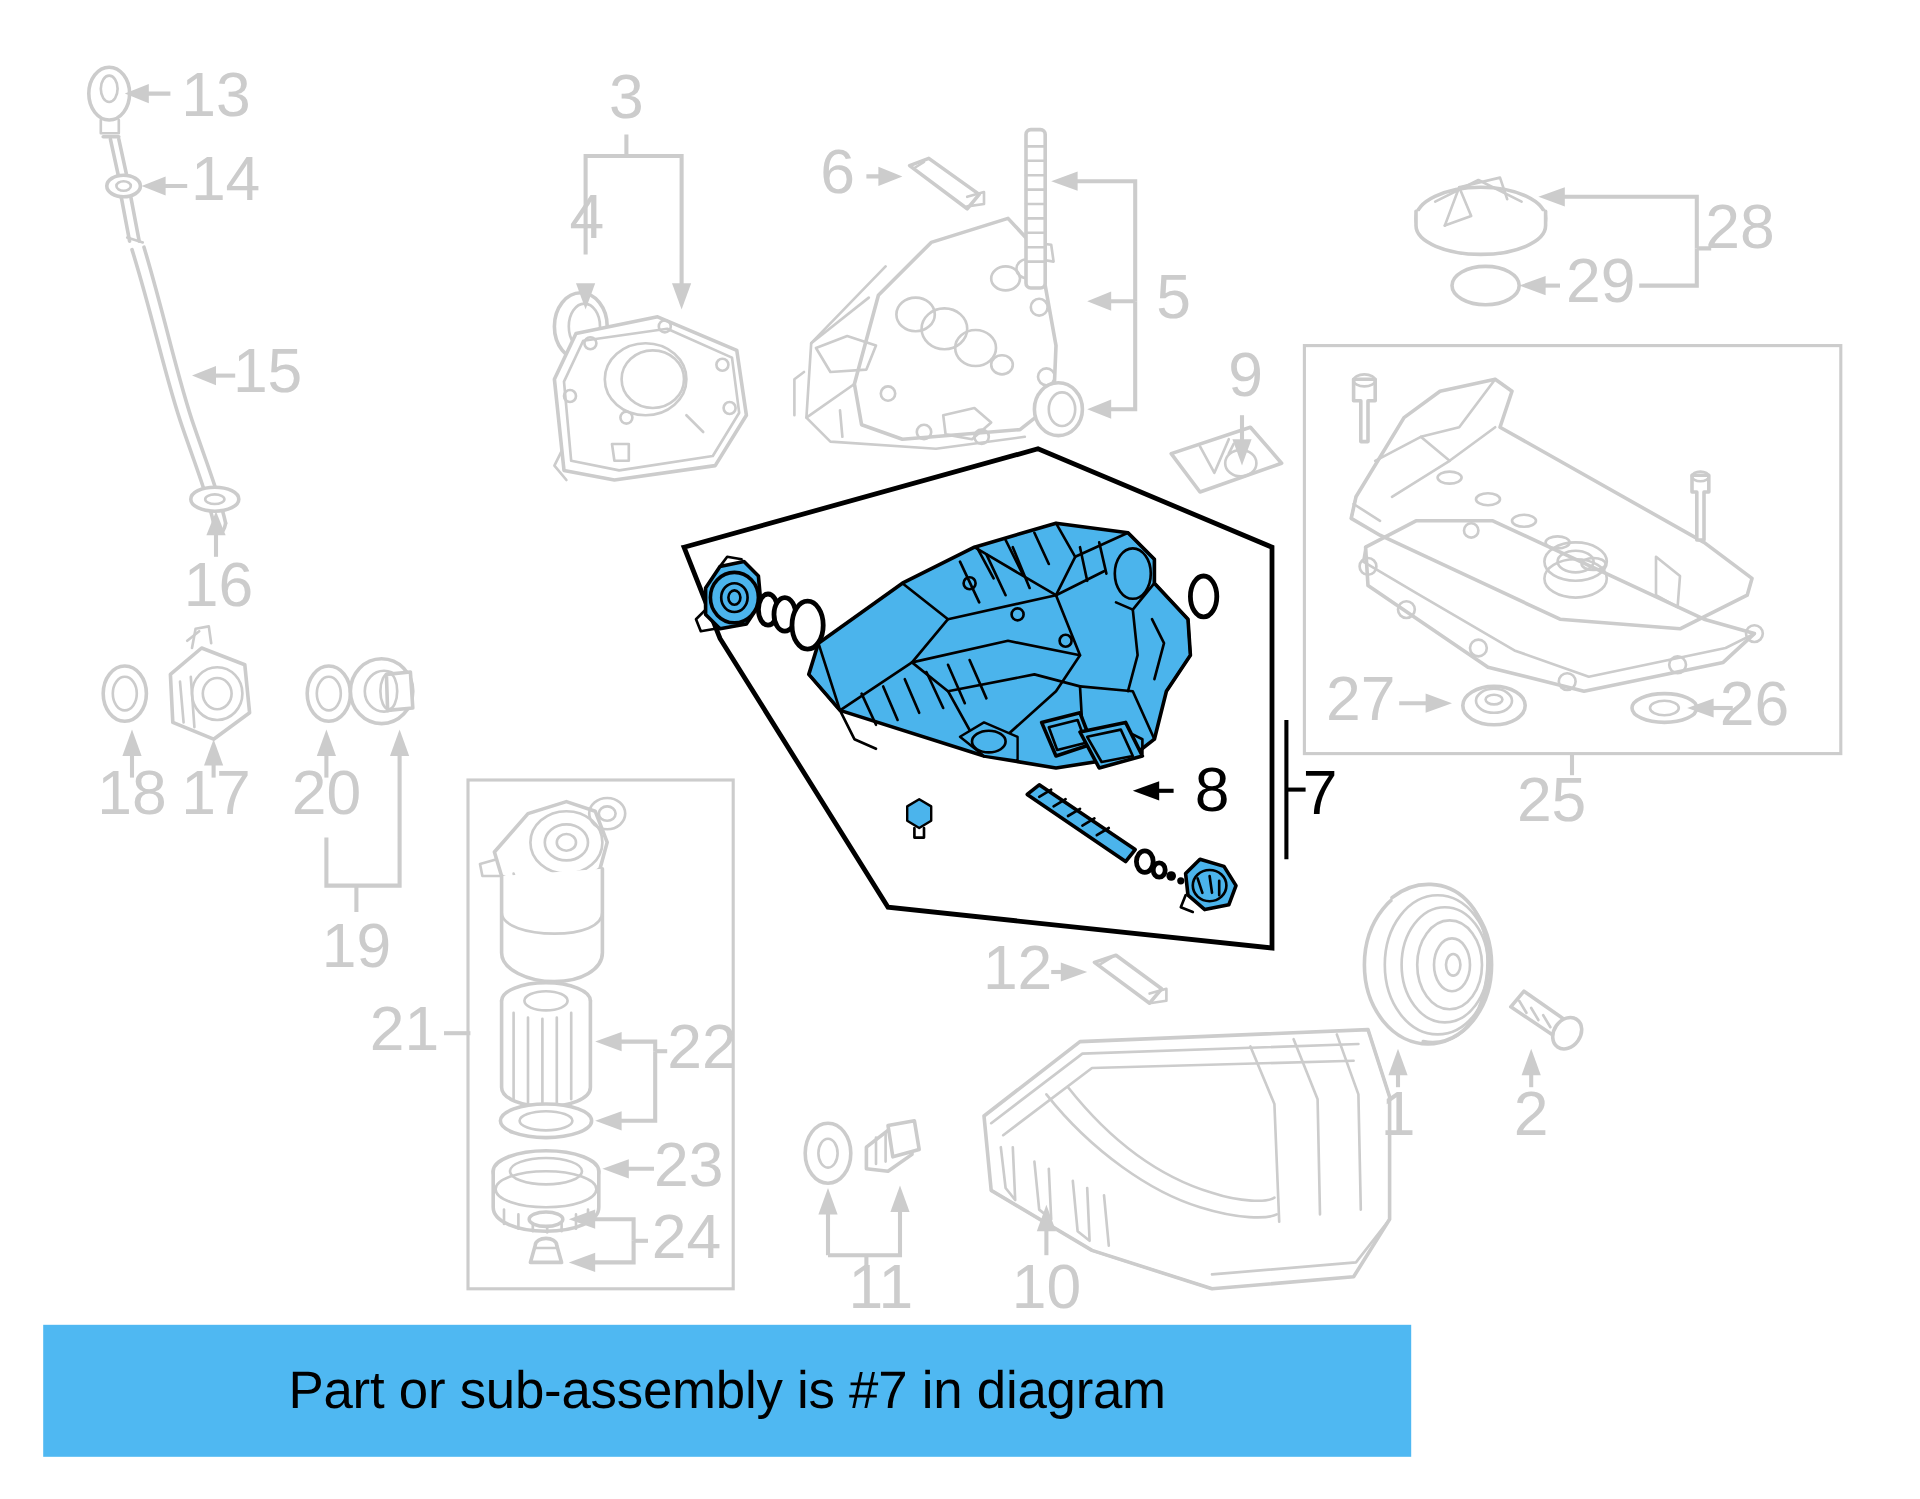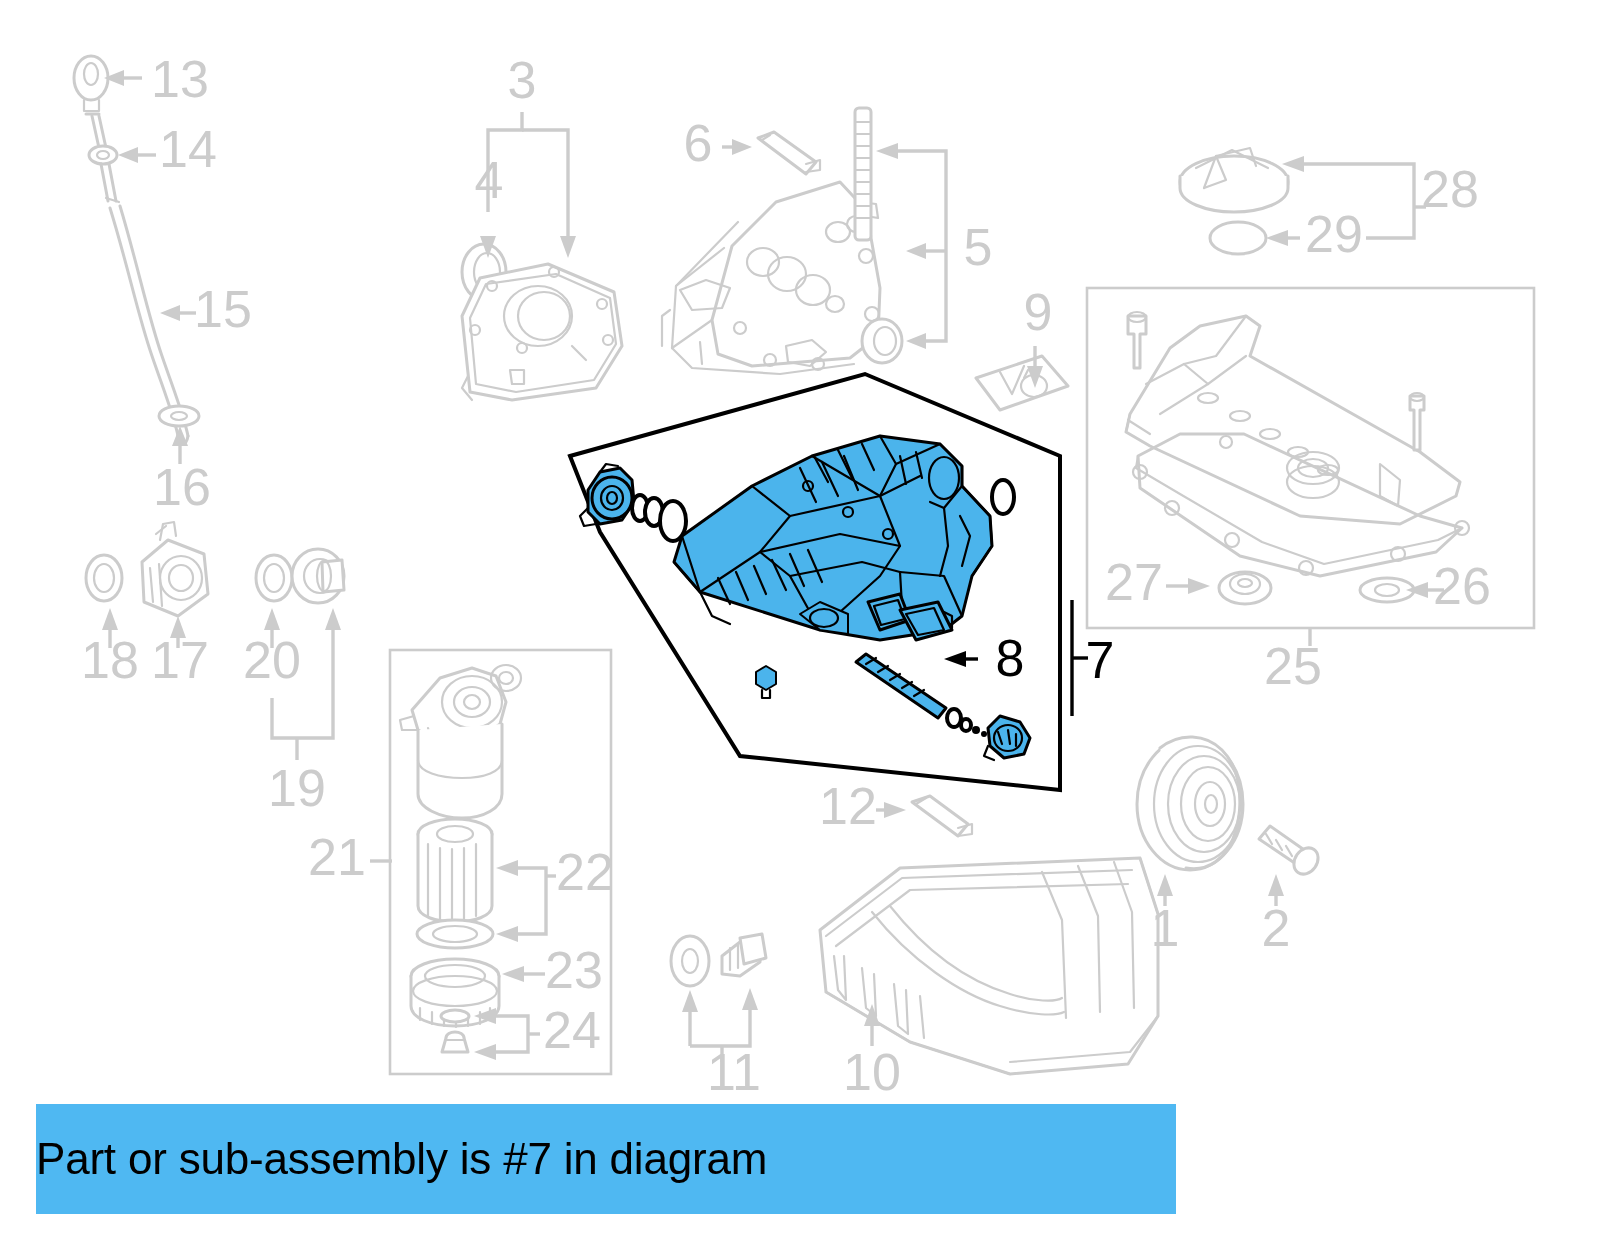--- a/index.html
+++ b/index.html
@@ -118,20 +118,21 @@
 
   #notice-banner {
     position: absolute;
     left: 36px;
     top: 1104px;
     width: 1140px;
     height: 110px;
     background: #4fb8f2;
     display: flex;
     flex-direction: column;
+    align-items: center;
     justify-content: center;
     box-sizing: border-box;
   }
   #notice-banner .notice-line {
     color: #000000;
     font-family: "Liberation Sans", sans-serif;
     font-size: 44px;
     line-height: 52px;
     white-space: nowrap;
     letter-spacing: -0.2px;

